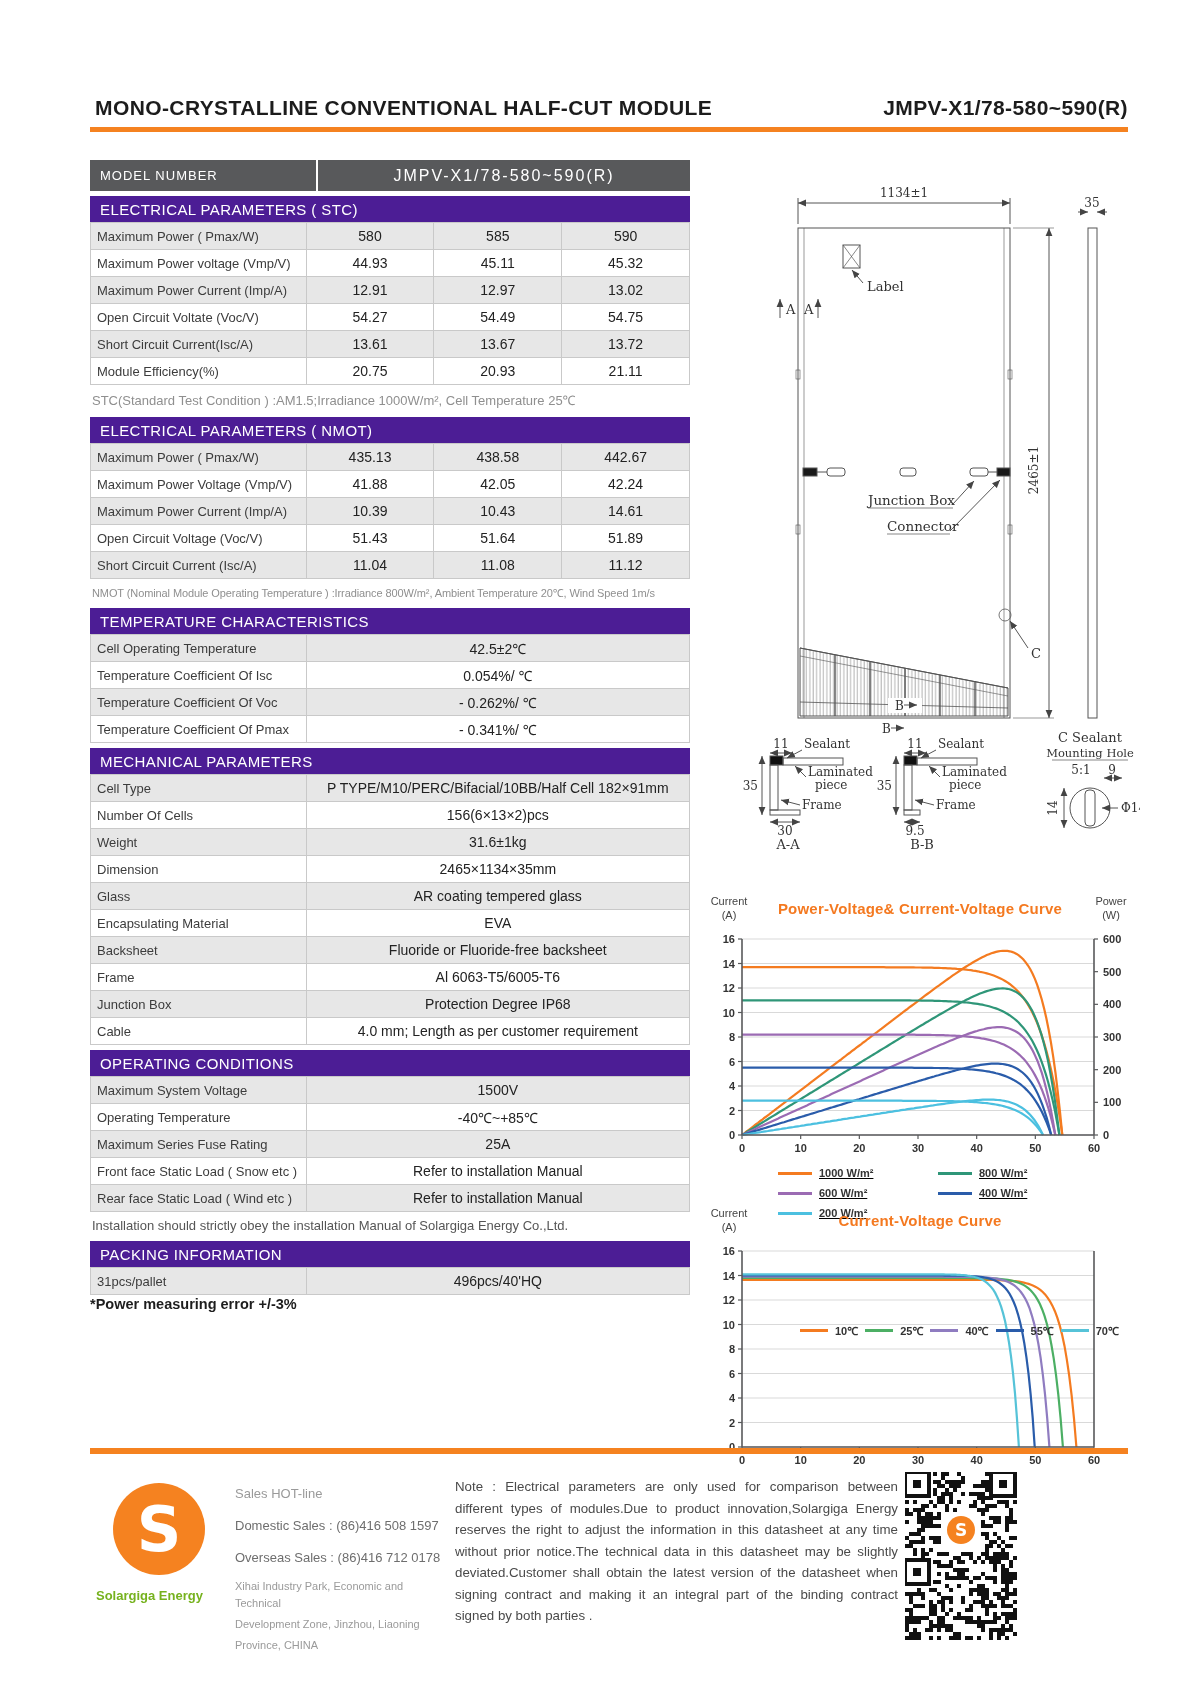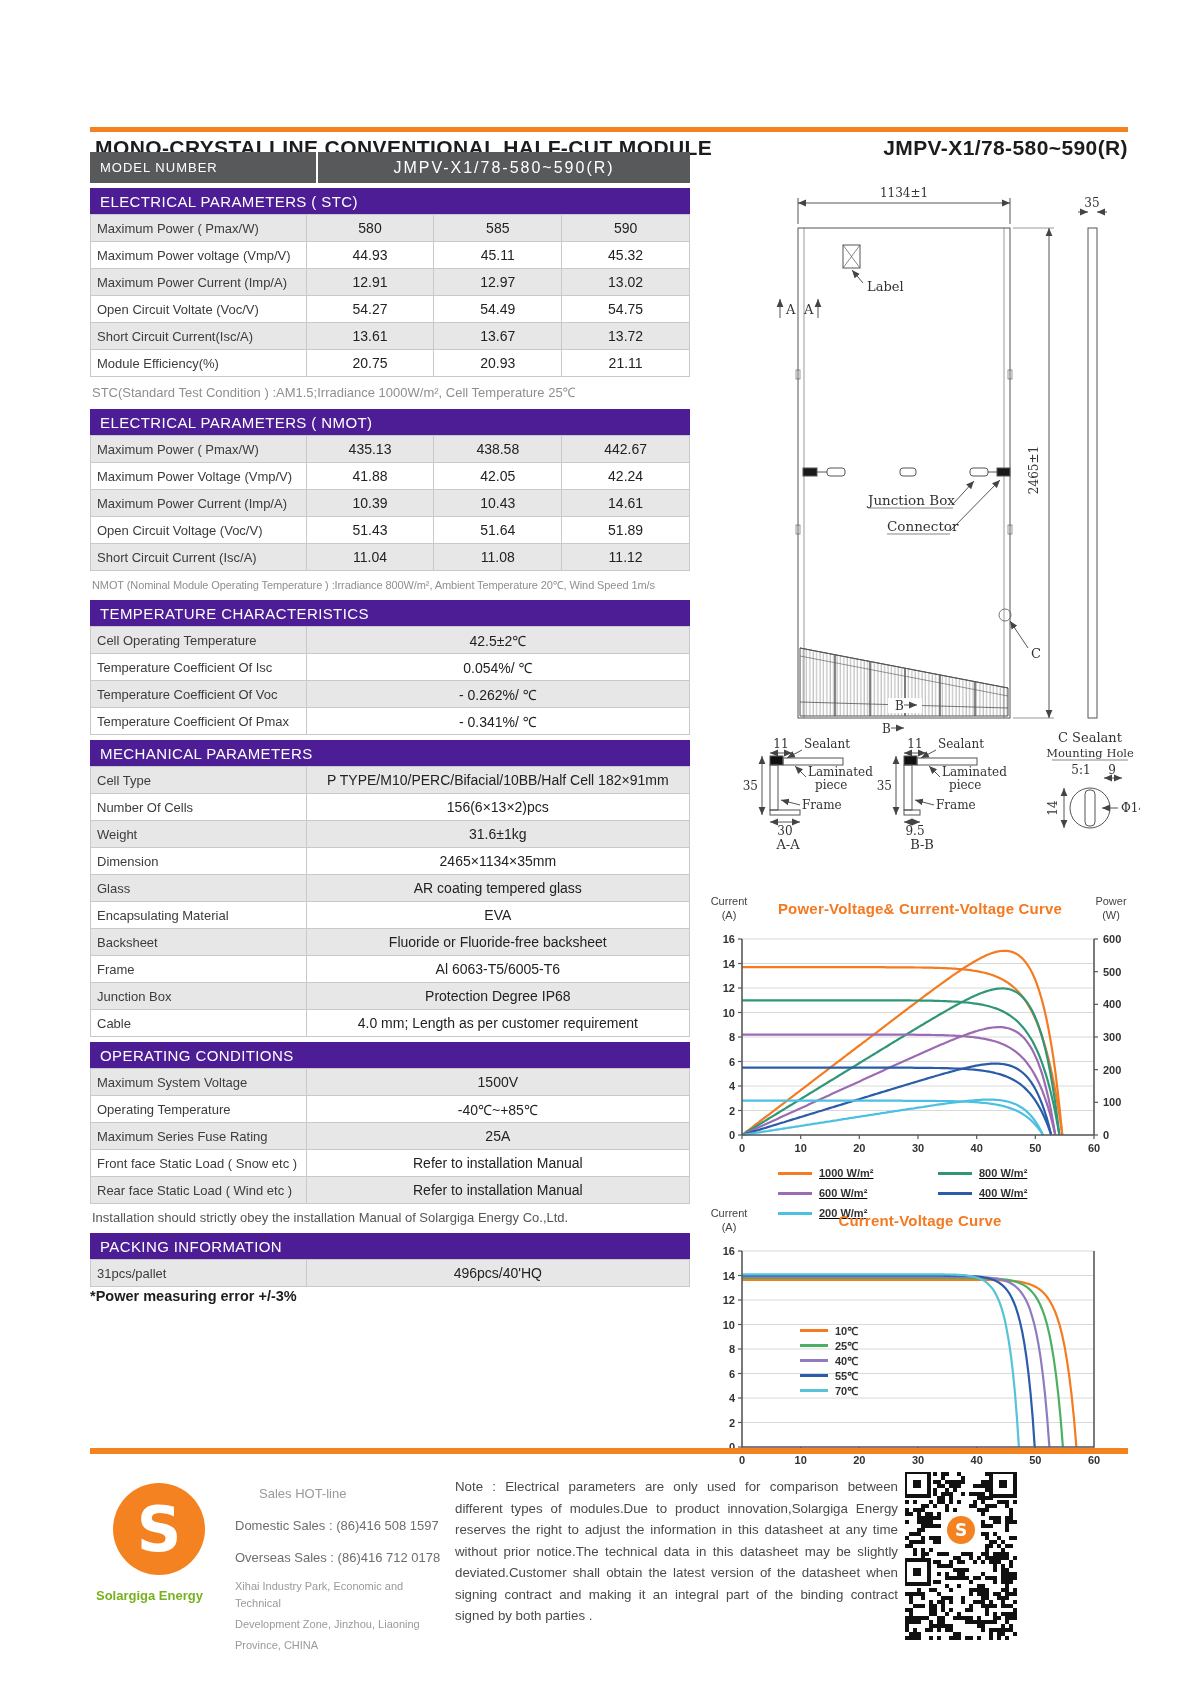--- a/index.html
+++ b/index.html
@@ -1,24 +1,24 @@
 <!DOCTYPE html>
 <html><head>
 <meta charset="utf-8">
 <style>
   html,body{margin:0;padding:0;background:#fff;}
   .page{position:relative;width:1200px;height:1697px;background:#fff;font-family:"Liberation Sans",sans-serif;overflow:hidden;}
   
   .doc-title{position:absolute;left:95px;top:96px;width:1033px;display:flex;justify-content:space-between;
-    font-size:21px;font-weight:bold;color:#1c1c1c;letter-spacing:.4px;margin-top:40px;}
+    font-size:21px;font-weight:bold;color:#1c1c1c;letter-spacing:.4px;}
   .rule{position:absolute;left:90px;width:1038px;background:#f58220;}
   .rule.top{top:127px;height:5px;}
   .rule.bottom{top:1448px;height:6px;}
   
-  .leftcol{position:absolute;left:90px;top:152px;width:600px;}
+  .leftcol{position:absolute;left:90px;top:160px;width:600px;}
   .modelbar{display:flex;height:31px;background:#58595b;color:#fff;align-items:center;}
   .modelbar .m-l{width:36%;padding-left:10px;font-size:13px;letter-spacing:1px;border-right:2px solid #fff;align-self:stretch;display:flex;align-items:center;}
   .modelbar .m-r{flex:1;text-align:center;font-size:16px;letter-spacing:2px;}
   .sec{margin-top:5px;background:#4c1d95;color:#fff;font-size:15px;padding:5px 10px 4px;letter-spacing:.4px;}
   table.ptable{width:100%;border-collapse:collapse;table-layout:fixed;}
   table.ptable td{border:1px solid #c9c9c9;height:26px;padding:0 6px;}
   table.ptable tr:nth-child(odd){background:#e7e7e7;}
   td.lbl{font-size:13px;color:#3c3c3c;text-align:left;}
   td.val{font-size:14px;color:#222;text-align:center;}
   .tnote{padding:6px 2px 3px;font-size:13px;color:#8f8f8f;}
@@ -31,28 +31,28 @@
   
   .chart{position:absolute;left:700px;width:440px;}
   .chart1{top:893px;}
   .chart2{top:1205px;height:260px;}
   .chart-head{display:flex;justify-content:space-between;align-items:flex-start;height:38px;}
   .axis-cap{width:58px;font-size:11px;color:#444;text-align:center;line-height:1.25;padding-top:2px;}
   .chart-title{flex:1;text-align:center;color:#f47920;font-weight:bold;font-size:15px;padding-top:7px;letter-spacing:.2px;}
   .legend1{margin:4px 0 0 78px;display:grid;grid-template-columns:160px 160px;row-gap:8px;text-decoration:underline;}
   .legend-item{display:flex;align-items:center;font-size:11px;font-weight:bold;color:#333;}
   .legend-item .sw{display:inline-block;width:34px;height:3px;margin-right:7px;}
-  .legend2{position:absolute;left:100px;top:118px;display:flex;flex-direction:column;}
+  .legend2{position:absolute;left:100px;top:118px;display:flex;gap:7px;}
   .legend2 .legend-item .sw{width:28px;height:3px;}
   
   .logo{position:absolute;left:113px;top:1483px;width:92px;height:92px;border-radius:50%;background:#f58220;
     display:flex;align-items:center;justify-content:center;color:#fff;font-size:62px;font-weight:bold;font-family:"DejaVu Sans",sans-serif;}
   .logo-text{position:absolute;left:96px;top:1588px;width:126px;text-align:left;color:#76b21e;font-weight:bold;font-size:13px;}
   .salesblock{position:absolute;left:235px;top:1486px;width:210px;}
-  .hotline{font-size:13px;color:#9a9a9a;margin-left:24px;}
+  .hotline{font-size:13px;color:#9a9a9a;}
   .salesline{font-size:13px;color:#6e6e6e;margin-top:17px;}
   .addr{font-size:11px;color:#9a9a9a;margin-top:4px;line-height:1.55;}
   .addr.first{margin-top:13px;}
   .notepara{position:absolute;left:455px;top:1476px;width:443px;font-size:13.3px;color:#4a4a4a;text-align:justify;line-height:1.62;}
   .qr{position:absolute;left:905px;top:1472px;}
 </style>
 </head>
 <body>
 
 <div class="page">

